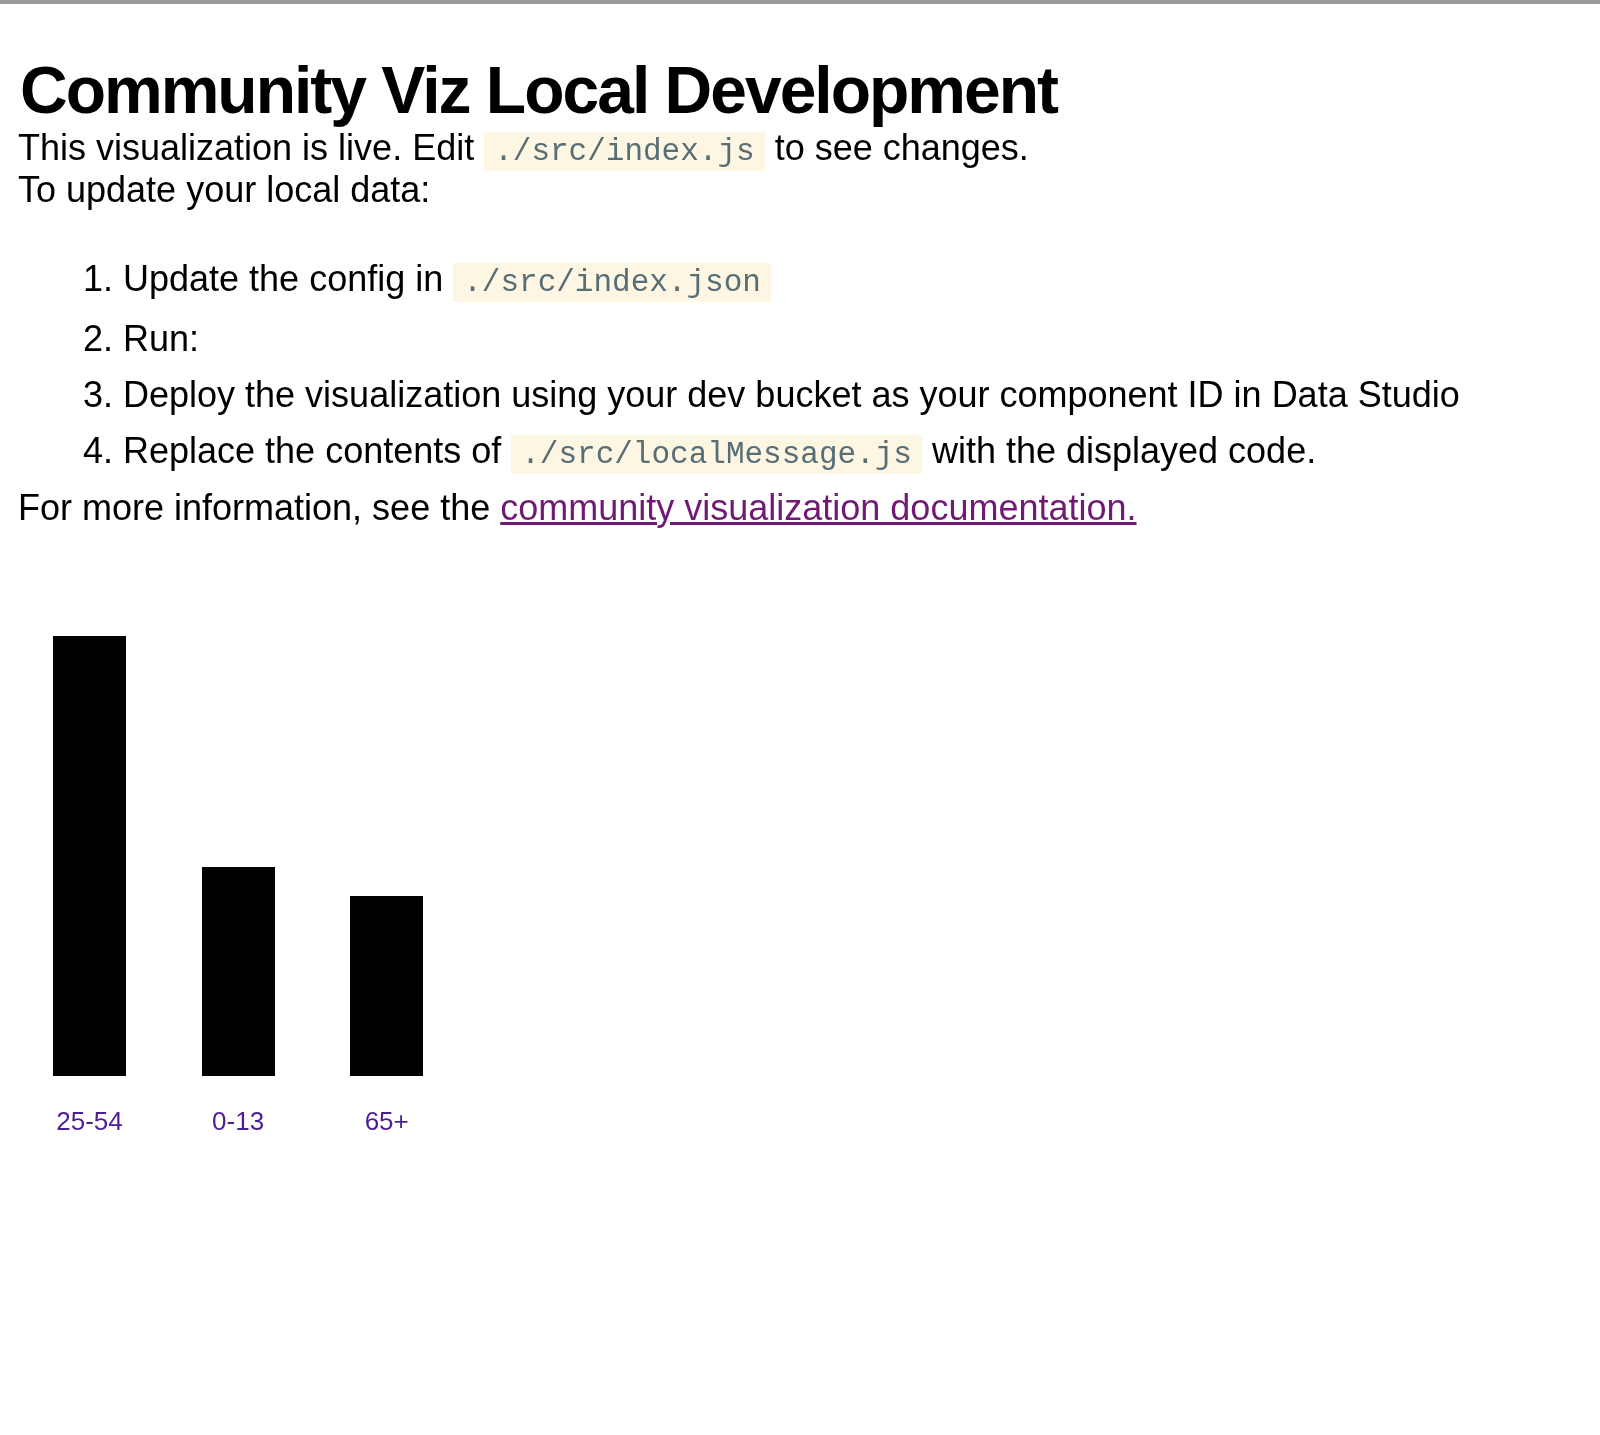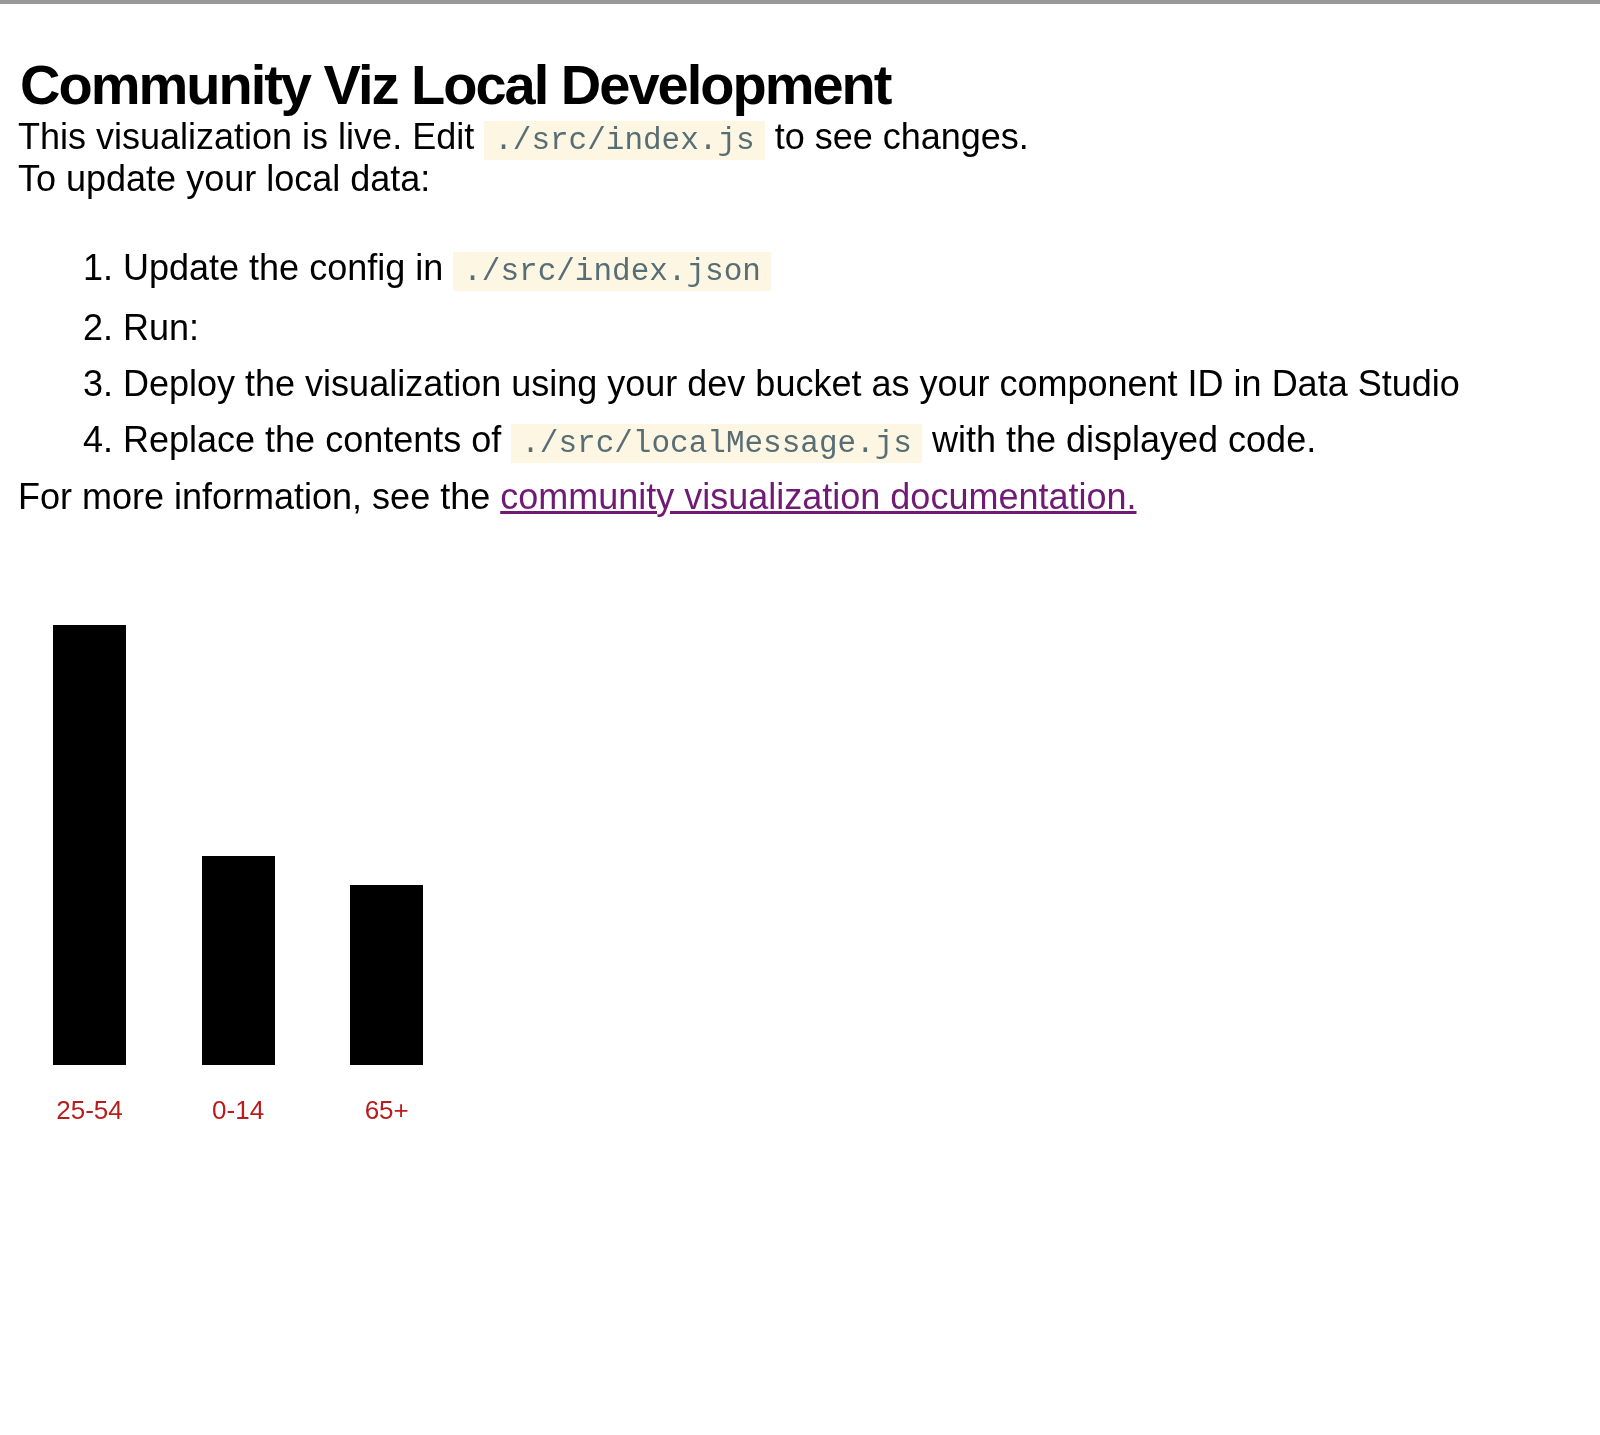--- a/index.html
+++ b/index.html
@@ -17,21 +17,21 @@
   }
   .top-edge {
     width: 100%;
     height: 4px;
     background: #999999;
   }
   .content {
     padding: 0 18px;
   }
   h1.page-title {
-    font-size: 56px;
+    font-size: 66px;
     line-height: 1.1;
     font-weight: 700;
     letter-spacing: -2px;
     margin: 50px 0 0 2px;
   }
   p.body-text {
     font-size: 36px;
     line-height: 1.15;
     margin: 0;
   }
@@ -69,21 +69,21 @@
     height: 440px;
     display: flex;
     align-items: flex-end;
   }
   .bar { width: 73px; }
   .bar-label {
     width: 73px;
     margin-top: 30px;
     text-align: center;
     font-size: 26px;
-    color: #b91c1c;
+    color: #4c1d95;
   }
 </style>
 </head>
 <body>
 
 <div class="top-edge"></div>
 
 <main class="content">
 
   <h1 class="page-title">Community Viz Local Development</h1>
@@ -117,21 +117,21 @@
       <div class="chart-col">
         <div class="bar-wrap">
           <div class="bar" style="height: 440px; background: rgb(0, 0, 0);"></div>
         </div>
         <div class="bar-label">25-54</div>
       </div>
       <div class="chart-col">
         <div class="bar-wrap">
           <div class="bar" style="height: 209px; background: rgb(0, 0, 0);"></div>
         </div>
-        <div class="bar-label">0-14</div>
+        <div class="bar-label">0-13</div>
       </div>
       <div class="chart-col">
         <div class="bar-wrap">
           <div class="bar" style="height: 180px; background: rgb(0, 0, 0);"></div>
         </div>
         <div class="bar-label">65+</div>
       </div>
     </div>
 
 </main>

